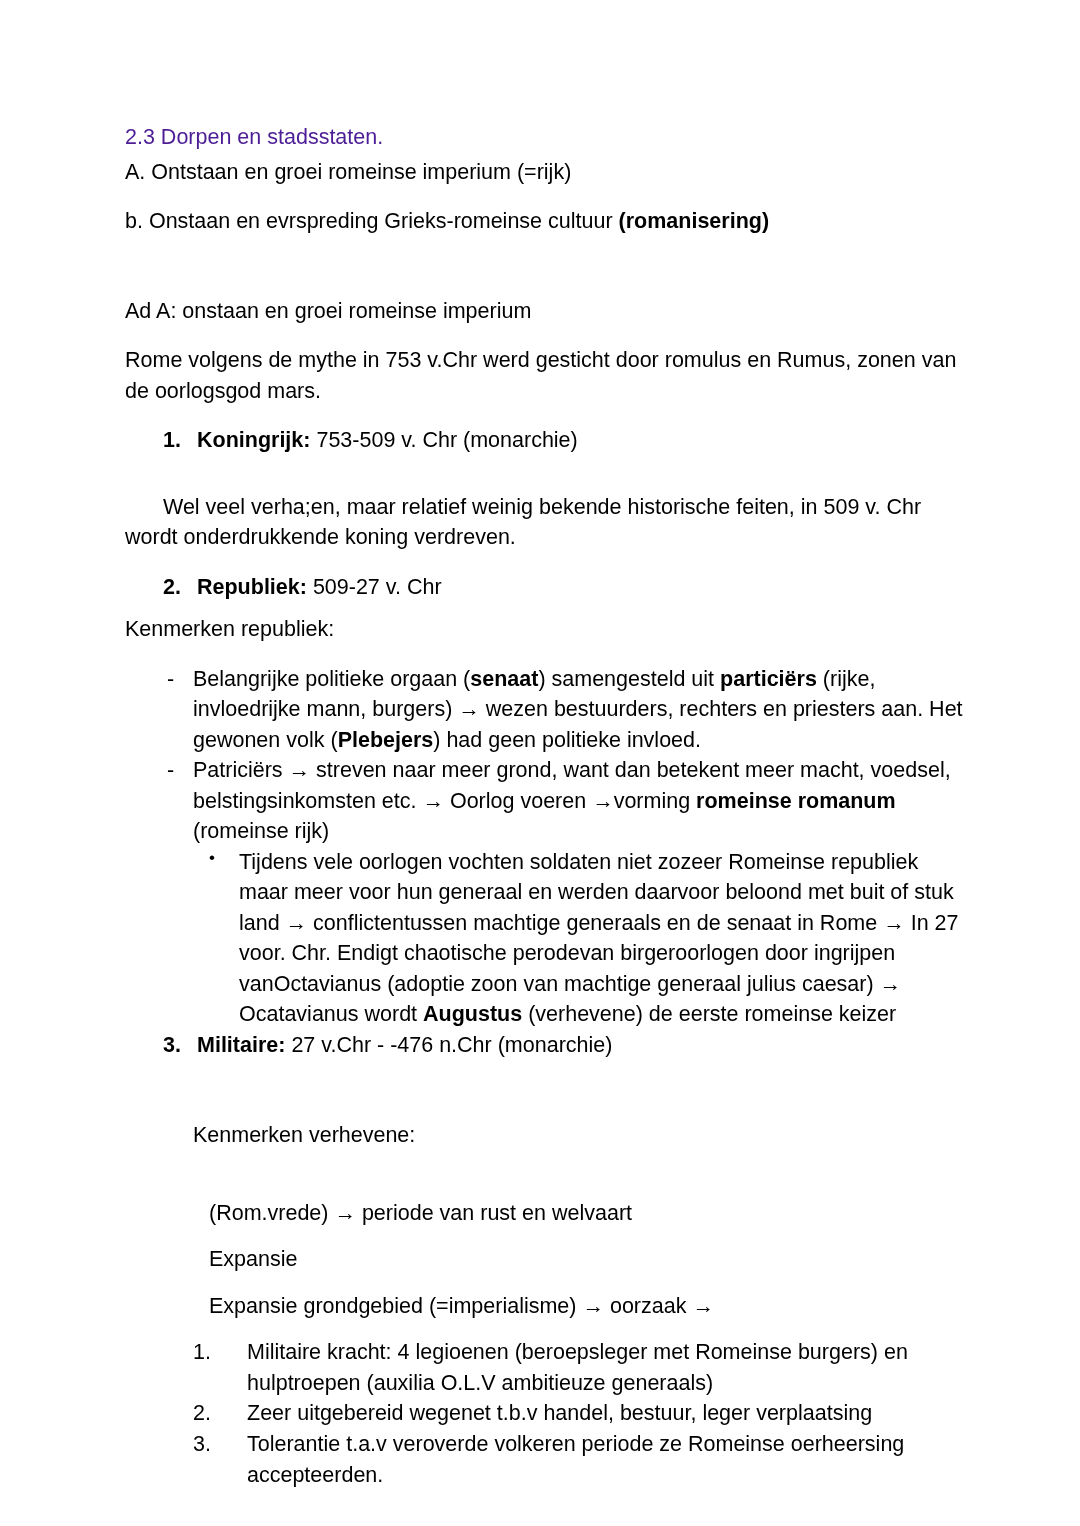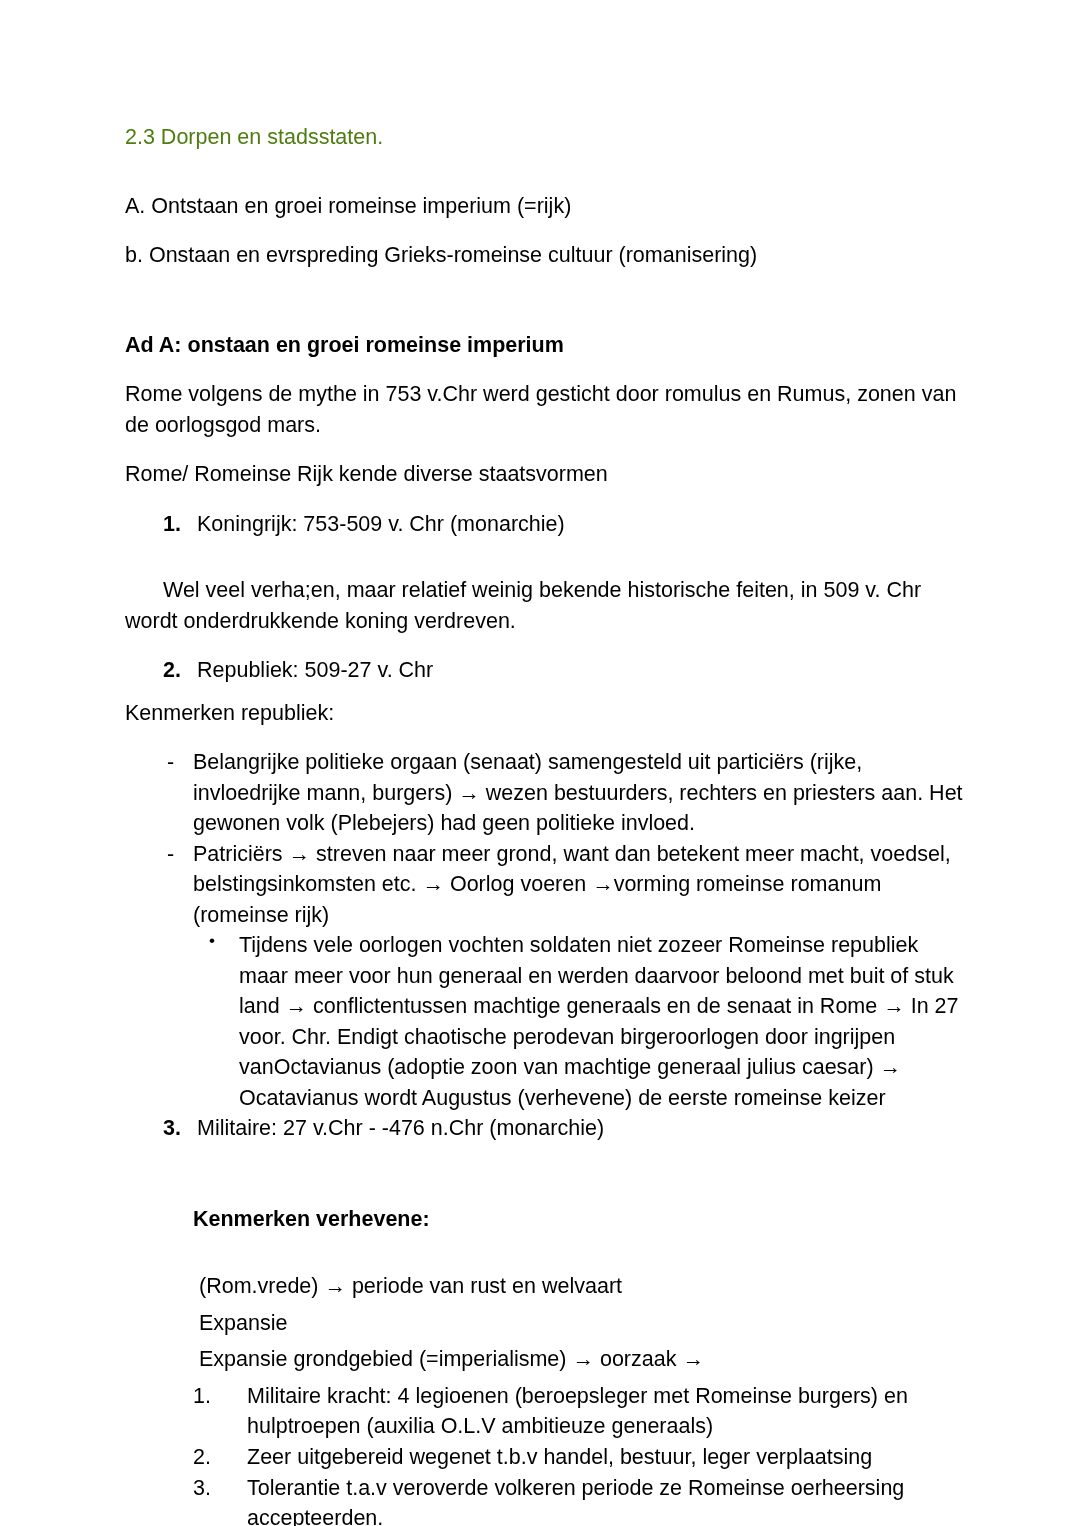--- a/index.html
+++ b/index.html
@@ -27,30 +27,30 @@
     width: 840px;
     font-size: 21.5px;
     line-height: 1.42;
   }
 
   
   .p {
     margin: 0 0 19px 0;
   }
   .p.heading-red {
-    color: #4d7c0f;
-    margin-bottom: 38px;
+    color: #4c1d95;
+    margin-bottom: 4px;
   }
-  .p.bold { font-weight: bold; }
+  .p.bold { font-weight: normal; }
 
   .gap-lg { height: 40px; }
   .gap-sm { height: 12px; }
   .gap-xl { height: 60px; }
 
-  b, .b { font-weight: normal; }
+  b, .b { font-weight: bold; }
 
   
   .olist { margin: 0; padding: 0; list-style: none; }
   .olist > li {
     position: relative;
     padding-left: 72px;
     margin-bottom: 0;
   }
   .olist > li > .marker {
     position: absolute;
@@ -85,21 +85,21 @@
   }
   .bulletlist > li > .marker {
     position: absolute;
     left: 84px;
     top: -1px;
     font-size: 17px;
   }
 
   
   .subblock { padding-left: 68px; }
-  .subblock .plain { margin: 6px; }
+  .subblock .plain { margin: 16px; }
 
   .olist.sub { }
   .olist.sub > li {
     padding-left: 54px;
   }
   .olist.sub > li > .marker {
     left: 0px;
     font-weight: normal;
   }
 </style>
@@ -114,21 +114,20 @@
     <p class="p">A. Ontstaan en groei romeinse imperium (=rijk)</p>
 
     <p class="p"><span>b. Onstaan en evrspreding Grieks-romeinse cultuur </span><b>(romanisering)</b></p>
 
     <div class="gap-lg"></div>
 
     <p class="p bold">Ad A: onstaan en groei romeinse imperium</p>
 
     <p class="p">Rome volgens de mythe in 753 v.Chr werd gesticht door romulus en Rumus, zonen van de oorlogsgod mars.</p>
 
-    <p class="p">Rome/ Romeinse Rijk kende diverse staatsvormen</p>
 
     <ul class="olist">
       <li>
         <span class="marker">1.</span><b>Koningrijk:</b><span> 753-509 v. Chr (monarchie)</span>
       </li>
     </ul>
 
     <div class="gap-sm"></div>
 
     <p class="p indent-first">Wel veel verha;en, maar relatief weinig bekende historische feiten, in 509 v. Chr wordt onderdrukkende koning verdreven.</p>

